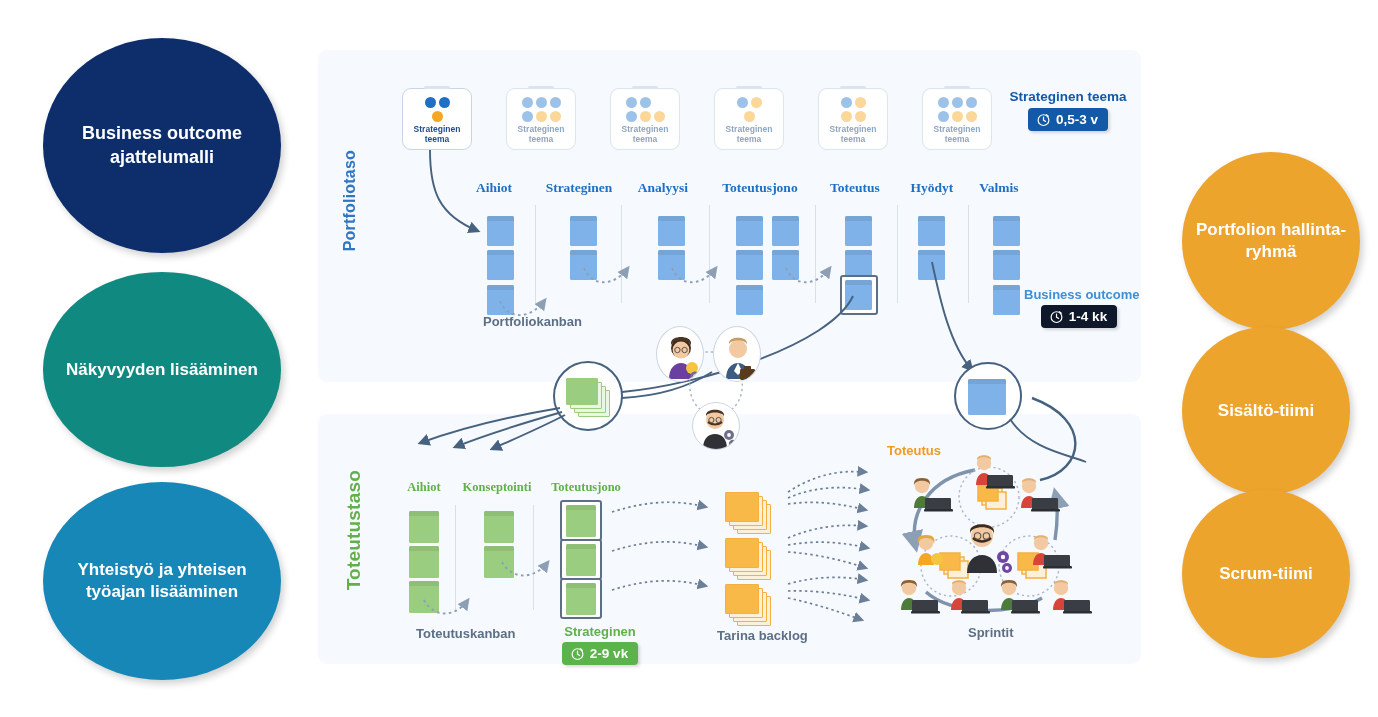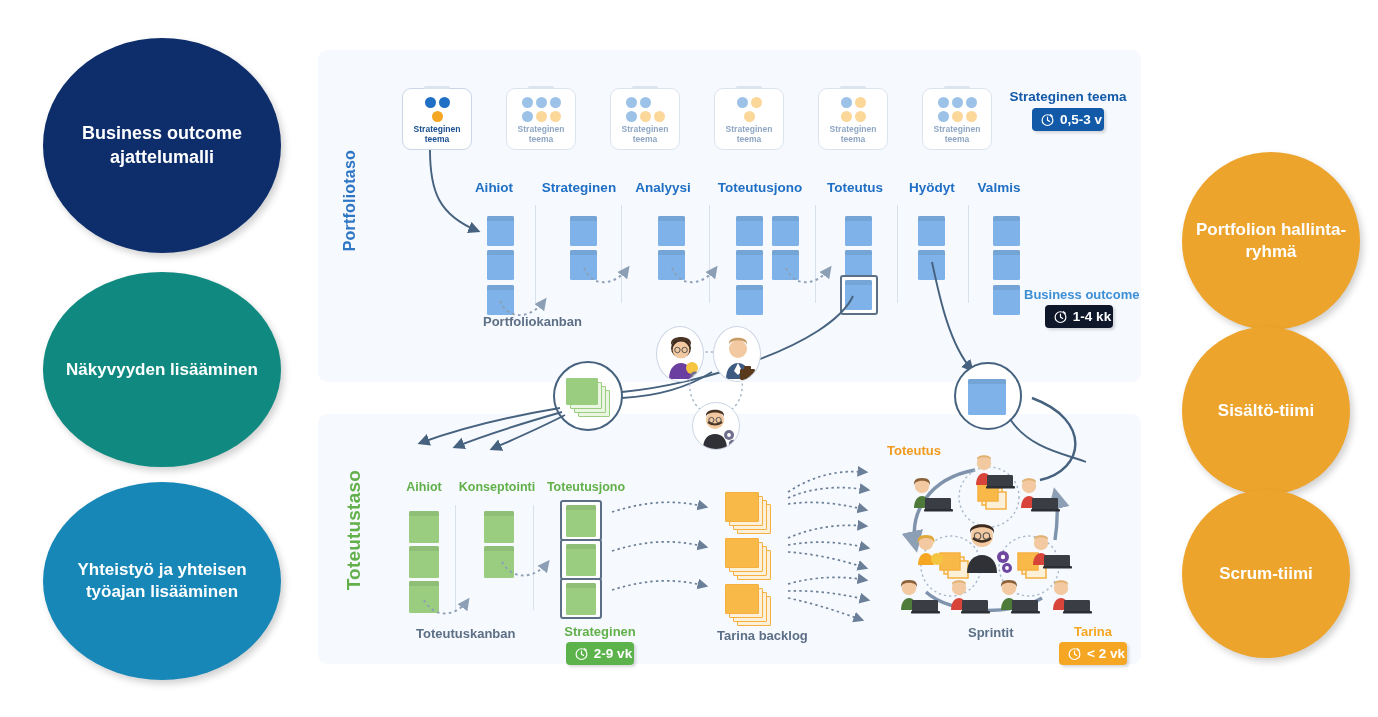--- a/index.html
+++ b/index.html
@@ -88,20 +88,21 @@
     color: #8fa7c4; font-weight: bold;
   }
   .theme-card.active .theme-label { color: #1a4e8f; }
 
   
   .col-head {
     position: absolute;
     font-weight: bold;
     white-space: nowrap;
     text-align: center;
+    font-family: Liberation Serif, serif;
   }
   .col-head.blue  { color: #1f6fc4; font-size: 13.5px; }
   .col-head.green { color: #62b04a; font-size: 12.5px; }
 
   .card { position: absolute; border-radius: 1.5px; }
   .card.blue  { background: #7eb2e8; width: 27px; height: 30px; }
   .card.green { background: #9acd7f; width: 30px; height: 32px; }
   .card.blue::after, .card.green::after {
     content:""; position:absolute; left:0; right:0; top:0; height:5px;
     background: rgba(0,0,0,0.07);
@@ -120,21 +121,21 @@
     font-weight: bold; white-space: nowrap;
   }
   .sub-label.slate { color: #5c6f86; font-size: 13px; }
   .sub-label.orange{ color: #f29a1f; font-size: 13px; }
 
   
   .badge-wrap { position: absolute; text-align: center; }
   .badge-title { font-weight: bold; line-height: 1.18; white-space: nowrap; }
   .badge {
     display: inline-flex; align-items: flex-start; gap: 5px;
-    padding: 4px 2px 4px 8px;
+    padding: 4px 10px 4px 8px;
     border-radius: 4px;
     color: #ffffff; font-weight: bold; font-size: 13.5px;
     box-shadow: 2px 2px 3px rgba(0,0,0,0.15);
     margin-top: 3px;
   }
   .badge.dblue  { background: #1259a8; }
   .badge.lblue  { background: #0f172a; }
   .badge.green  { background: #5cb34b; }
   .badge.orange { background: #f5a623; }
   .badge-title.dblue  { color: #1259a8; font-size: 13.5px; }
@@ -370,31 +371,20 @@
     <div class="badge green">
       <svg width="15" height="15" viewBox="0 0 24 24">
         <circle cx="12" cy="13" r="8.6" fill="none" stroke="#fff" stroke-width="1.9"></circle>
         <path d="M12 8.2V13l3.4 2.1" fill="none" stroke="#fff" stroke-width="1.9" stroke-linecap="round"></path>
         <path d="M16.5 4.2l3.2 2.6" stroke="#fff" stroke-width="1.9" stroke-linecap="round"></path>
       </svg>
       <span>2-9 vk</span>
     </div>
   </div>
 
-  <div class="badge-wrap" style="left:1038px; top:624px; width:110px;">
-    <div class="badge-title orange"><span>Tarina</span></div>
-    <div class="badge orange">
-      <svg width="15" height="15" viewBox="0 0 24 24">
-        <circle cx="12" cy="13" r="8.6" fill="none" stroke="#fff" stroke-width="1.9"></circle>
-        <path d="M12 8.2V13l3.4 2.1" fill="none" stroke="#fff" stroke-width="1.9" stroke-linecap="round"></path>
-        <path d="M16.5 4.2l3.2 2.6" stroke="#fff" stroke-width="1.9" stroke-linecap="round"></path>
-      </svg>
-      <span>&lt; 2 vk</span>
-    </div>
-  </div>
 
   <div class="stack orange" style="left:725px; top:492px; width:52px; height:42px;">
     <i style="left:12px; top:12px; width:34px; height:30px;"></i>
     <i style="left:8px;  top:8px;  width:34px; height:30px;"></i>
     <i style="left:4px;  top:4px;  width:34px; height:30px;"></i>
     <i style="left:0;    top:0;    width:34px; height:30px;"></i>
   </div>
   <div class="stack orange" style="left:725px; top:538px; width:52px; height:42px;">
     <i style="left:12px; top:12px; width:34px; height:30px;"></i>
     <i style="left:8px;  top:8px;  width:34px; height:30px;"></i>

